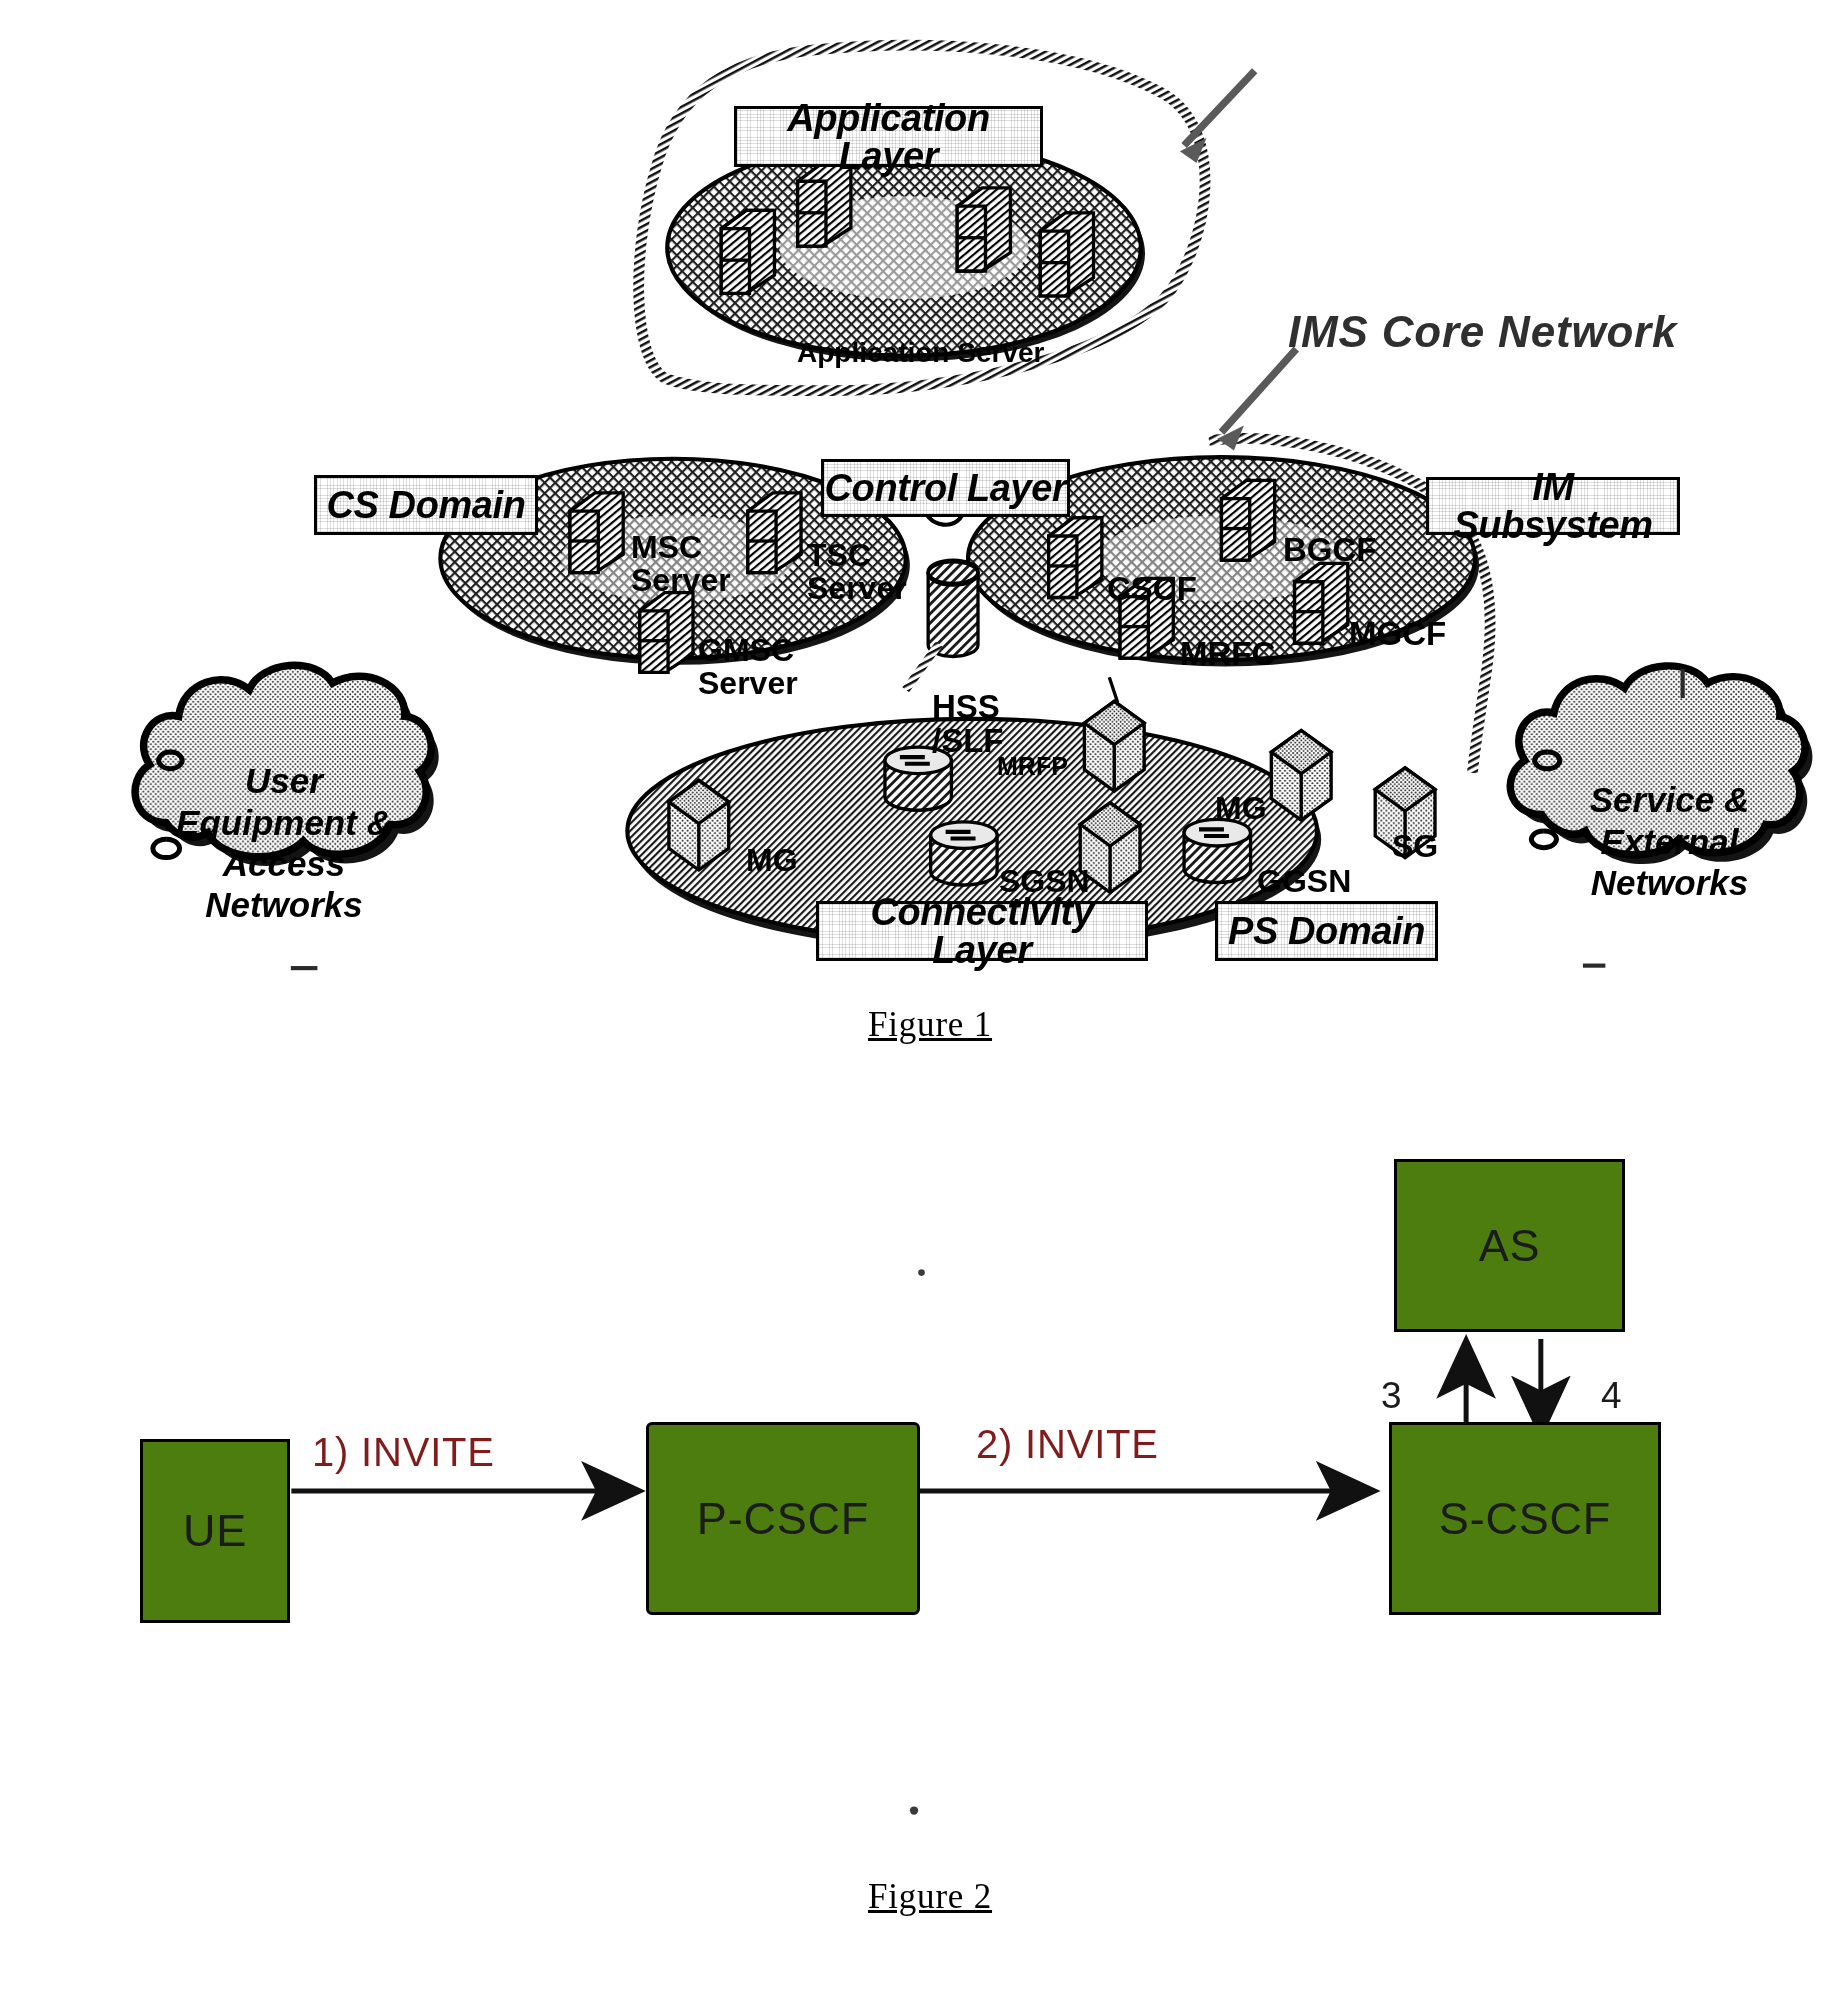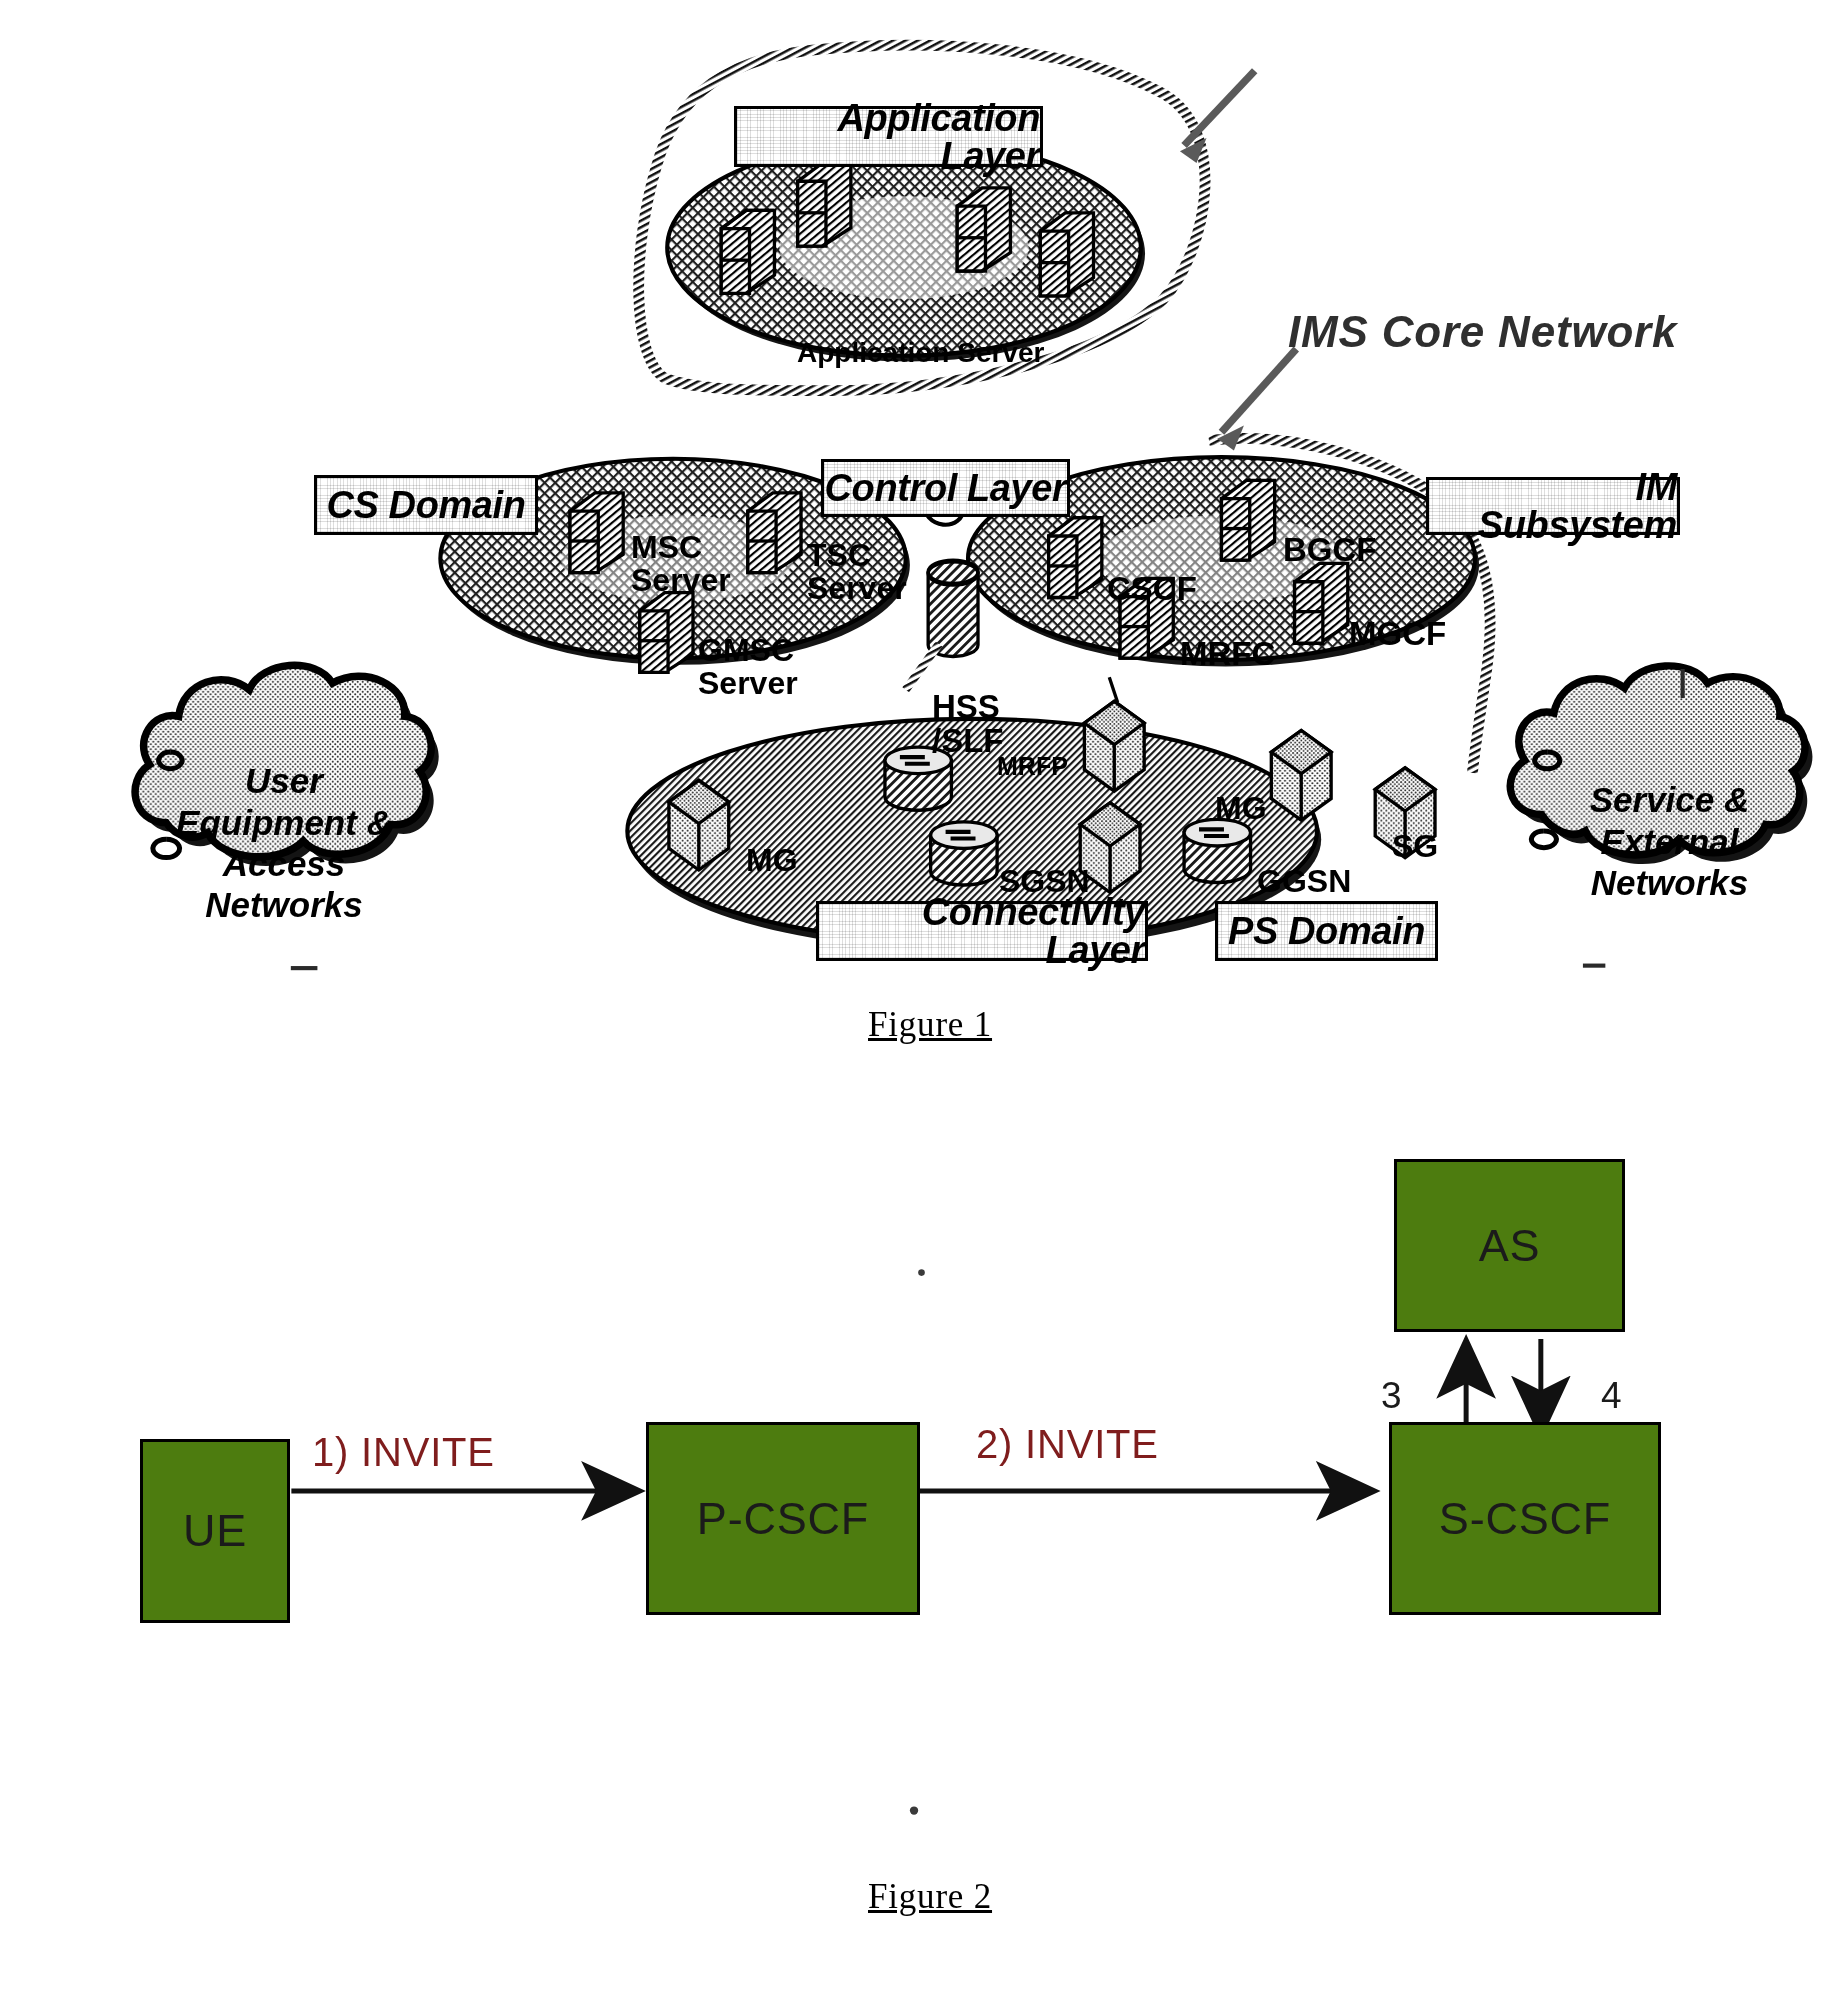--- a/index.html
+++ b/index.html
@@ -10,21 +10,21 @@
   .plate{
     position:absolute;
     border:3.3px solid #000;
     background:#fff;
     font-weight:bold;
     font-style:italic;
     font-family:"Liberation Sans",sans-serif;
     letter-spacing:-0.4px;
     display:flex;align-items:center;justify-content:center;
     box-sizing:border-box;
-    text-align:right;
+    text-align:center;
     line-height:1;
     background-image:
       repeating-linear-gradient(0deg, rgba(0,0,0,0.13) 0 0.8px, rgba(0,0,0,0) 0.8px 3.3px),
       repeating-linear-gradient(90deg, rgba(0,0,0,0.13) 0 0.8px, rgba(0,0,0,0) 0.8px 3.3px);
   }
   .plate span{position:relative;}
   
   .callout{
     position:absolute;
     font-weight:bold;font-style:italic;
@@ -473,21 +473,21 @@
 
     <line x1="1855" y1="112" x2="1855" y2="222" stroke="#111" stroke-width="6" marker-end="url(#arrowU)"></line>
 
     <circle cx="1109" cy="32" r="4" fill="#3a3a3a"></circle>
     <circle cx="1100" cy="680" r="5" fill="#3a3a3a"></circle>
   </svg>
 
   <div class="f2box" style="left:140px;top:193px;width:150px;height:184px;">
     <span>UE</span>
   </div>
-  <div class="f2box" style="left:646px;top:176px;width:274px;height:193px;">
+  <div class="f2box" style="left:646px;top:176px;width:274px;height:193px;border-radius:6px;">
     <span>P-CSCF</span>
   </div>
   <div class="f2box" style="left:1389px;top:176px;width:272px;height:193px;">
     <span>S-CSCF</span>
   </div>
   <div class="f2box" style="left:1394px;top:-87px;width:231px;height:173px;">
     <span>AS</span>
   </div>
 
   <div class="f2lbl" style="left:312px;top:184px;">

